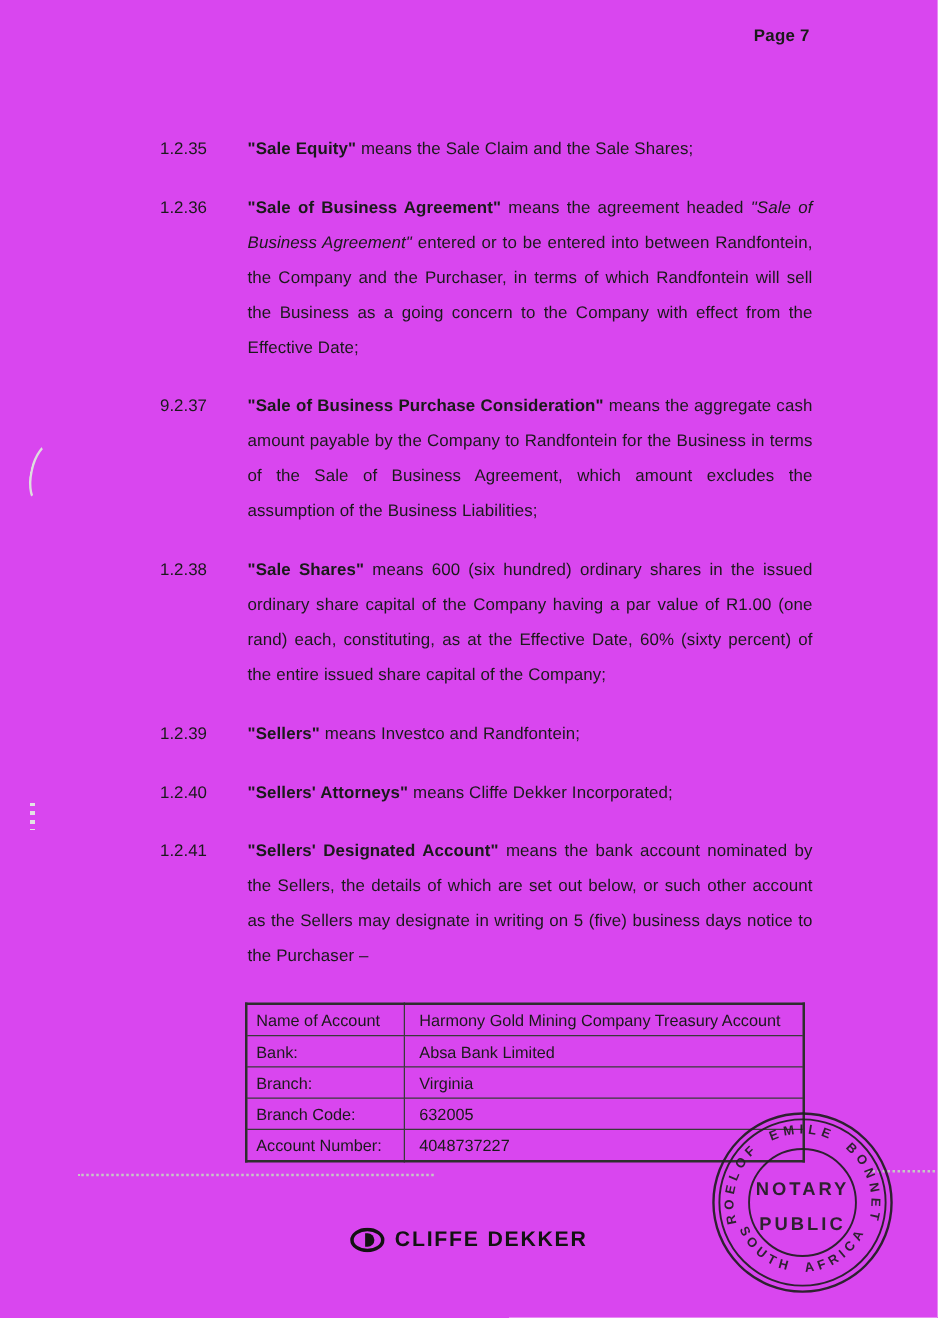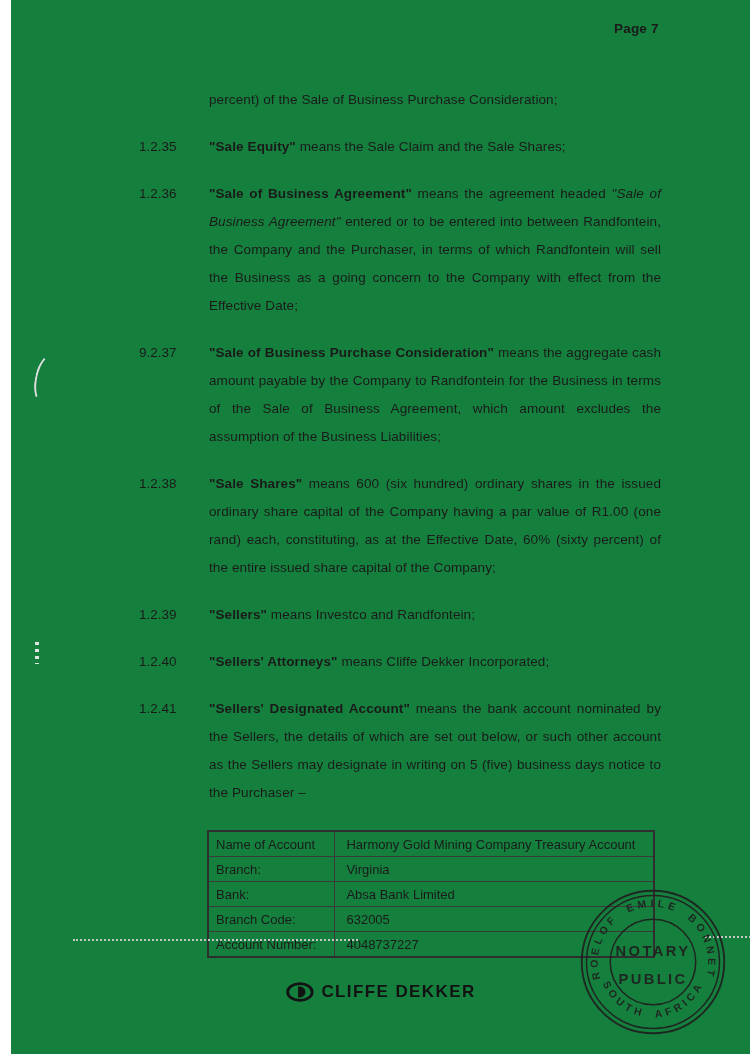--- a/index.html
+++ b/index.html
@@ -4,21 +4,21 @@
 <style>
   html,body{margin:0;padding:0;}
   body{
     width:750px;height:1054px;
     background:#ffffff;
     font-family:"Liberation Sans","DejaVu Sans",sans-serif;
     color:#1a1a1a;
     position:relative;
     overflow:hidden;
   }
-  .page{position:absolute;inset:0;background:#15803d;margin-left:11px;}
+  .page{position:absolute;inset:0;background:#d946ef;}
 
   .page-number{
     position:absolute;top:21px;left:603px;
     font-size:13.5px;font-weight:700;letter-spacing:.2px;
   }
 
   .doc-body{
     position:absolute;top:86px;left:128px;width:560px;
   }
   .clause{
@@ -102,21 +102,20 @@
 <body>
 
 <div class="page">
 
   <div class="page-number">Page 7</div>
 
   <div class="doc-body">
 
     <div class="clause">
       <div class="clause-num"></div>
-      <div class="clause-text">percent) of the Sale of Business Purchase Consideration;</div>
     </div>
 
     <div class="clause">
       <div class="clause-num">1.2.35</div>
       <div class="clause-text"><span class="b">"Sale Equity"</span><span> means the Sale Claim and the Sale Shares;</span></div>
     </div>
 
     <div class="clause">
       <div class="clause-num">1.2.36</div>
       <div class="clause-text"><span class="b">"Sale of Business Agreement"</span><span> means the agreement headed </span><span class="i">"Sale of Business Agreement"</span><span> entered or to be entered into between Randfontein, the Company and the Purchaser, in terms of which Randfontein will sell the Business as a going concern to the Company with effect from the Effective Date;</span></div>
@@ -150,26 +149,26 @@
     <div class="clause">
       <div class="clause-num"></div>
       <div>
         <table class="account-table">
           <tbody>
             <tr>
               <td class="col-label">Name of Account</td>
               <td class="col-value">Harmony Gold Mining Company Treasury Account</td>
             </tr>
             <tr>
+              <td class="col-label">Bank:</td>
+              <td class="col-value">Absa Bank Limited</td>
+            </tr>
+            <tr>
               <td class="col-label">Branch:</td>
               <td class="col-value">Virginia</td>
-            </tr>
-            <tr>
-              <td class="col-label">Bank:</td>
-              <td class="col-value">Absa Bank Limited</td>
             </tr>
             <tr>
               <td class="col-label">Branch Code:</td>
               <td class="col-value">632005</td>
             </tr>
             <tr>
               <td class="col-label">Account Number:</td>
               <td class="col-value">4048737227</td>
             </tr>
           </tbody>

